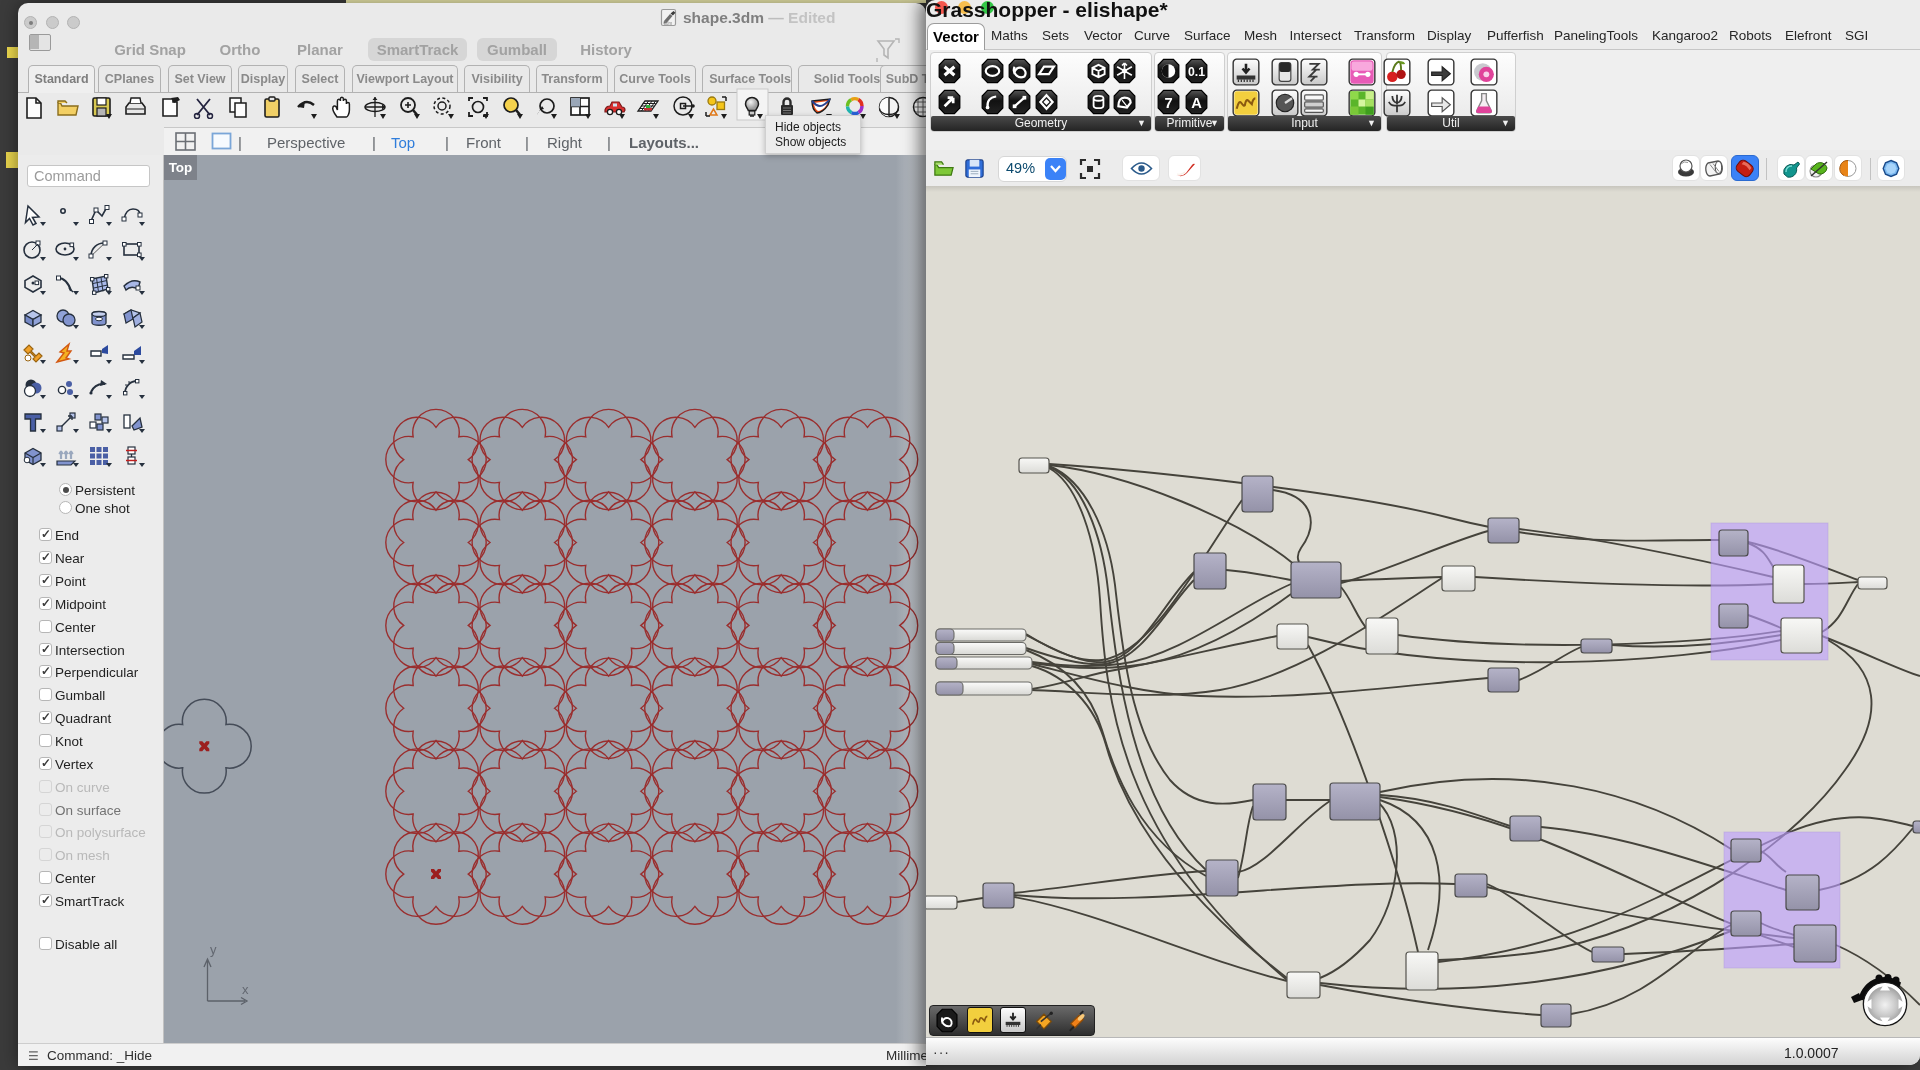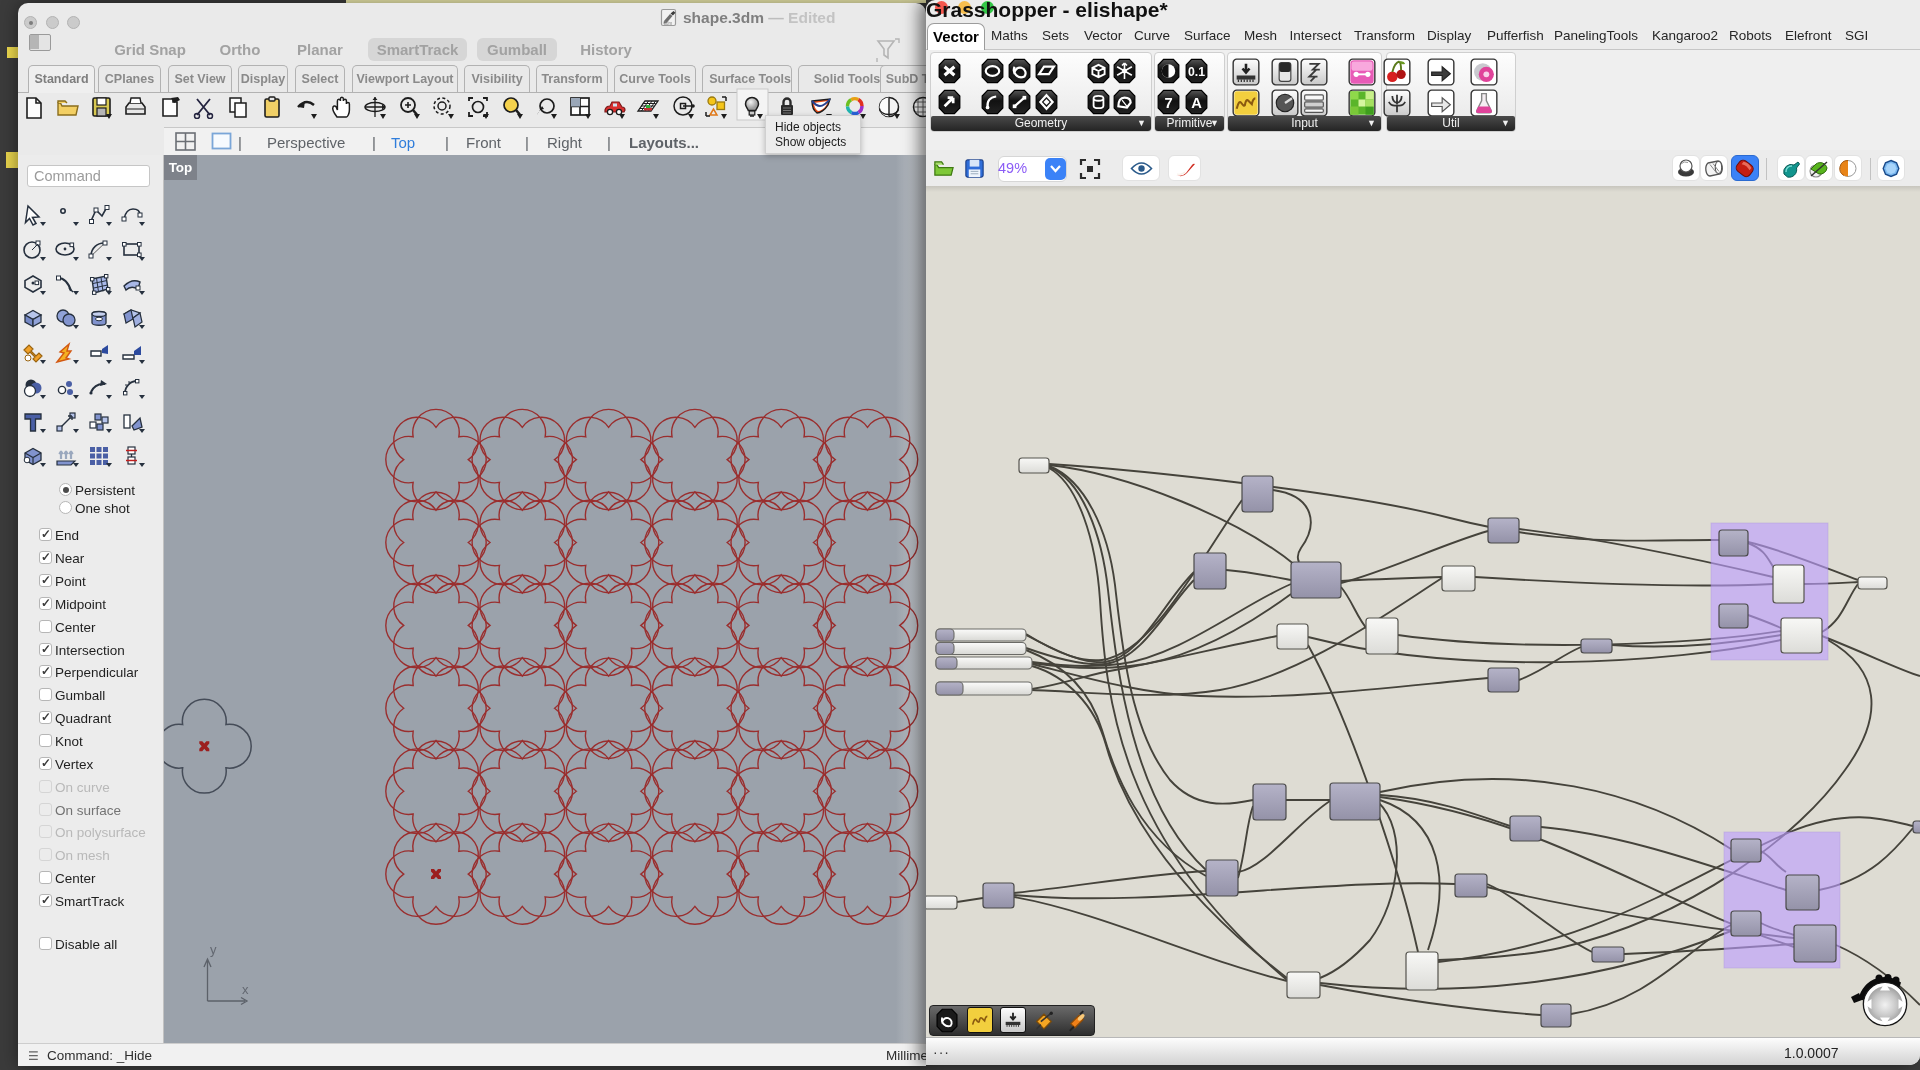--- a/index.html
+++ b/index.html
@@ -957,21 +957,21 @@
         <path d="M3 8 v11 h17 l2 -8 h-15 l-2 -3z" fill="#7ec838" stroke="#3f7a12" stroke-width="1.3"></path>
         <path d="M3 8 v-3 h7 l2 3" fill="#a8dd6a" stroke="#3f7a12" stroke-width="1.3"></path>
       </svg>
       <svg class="abs" style="left:37px;top:157px" width="23" height="23" viewBox="0 0 24 24">
         <rect x="3" y="3" width="18" height="18" rx="2" fill="#2f6dd8" stroke="#1a3f8a" stroke-width="1.2"></rect>
         <rect x="7" y="3" width="10" height="7" fill="#d8e6f8"></rect>
         <rect x="6" y="13" width="12" height="8" fill="#eef4fc"></rect>
         <path d="M8 15 h8 M8 17.5 h8" stroke="#9ab" stroke-width="1"></path>
       </svg>
       <div class="abs" style="left:72px;top:156px;width:69px;height:26px;background:#fff;border:1px solid #d6d6d6;border-radius:6px"></div>
-      <div class="abs" style="left:72px;top:160px;font-size:14.5px;color:#8b5cf6">49%</div>
+      <div class="abs" style="left:80px;top:160px;font-size:14.5px;color:#0c4a6e">49%</div>
       <div class="abs" style="left:119px;top:158px;width:21px;height:22px;background:#3b82f7;border-radius:5px"></div>
       <svg class="abs" style="left:123px;top:164px" width="13" height="10" viewBox="0 0 13 10">
         <path d="M2 2 l4.5 5 4.5 -5" stroke="#fff" stroke-width="2.2" fill="none"></path>
       </svg>
       <svg class="abs" style="left:153px;top:158px" width="22" height="22" viewBox="0 0 22 22">
         <g stroke="#2a2a2a" stroke-width="2.2" fill="none">
           <path d="M2 7 v-5 h5 M15 2 h5 v5 M20 15 v5 h-5 M7 20 h-5 v-5"></path>
         </g>
         <rect x="8" y="8" width="6" height="6" fill="#2a2a2a"></rect>
       </svg>

